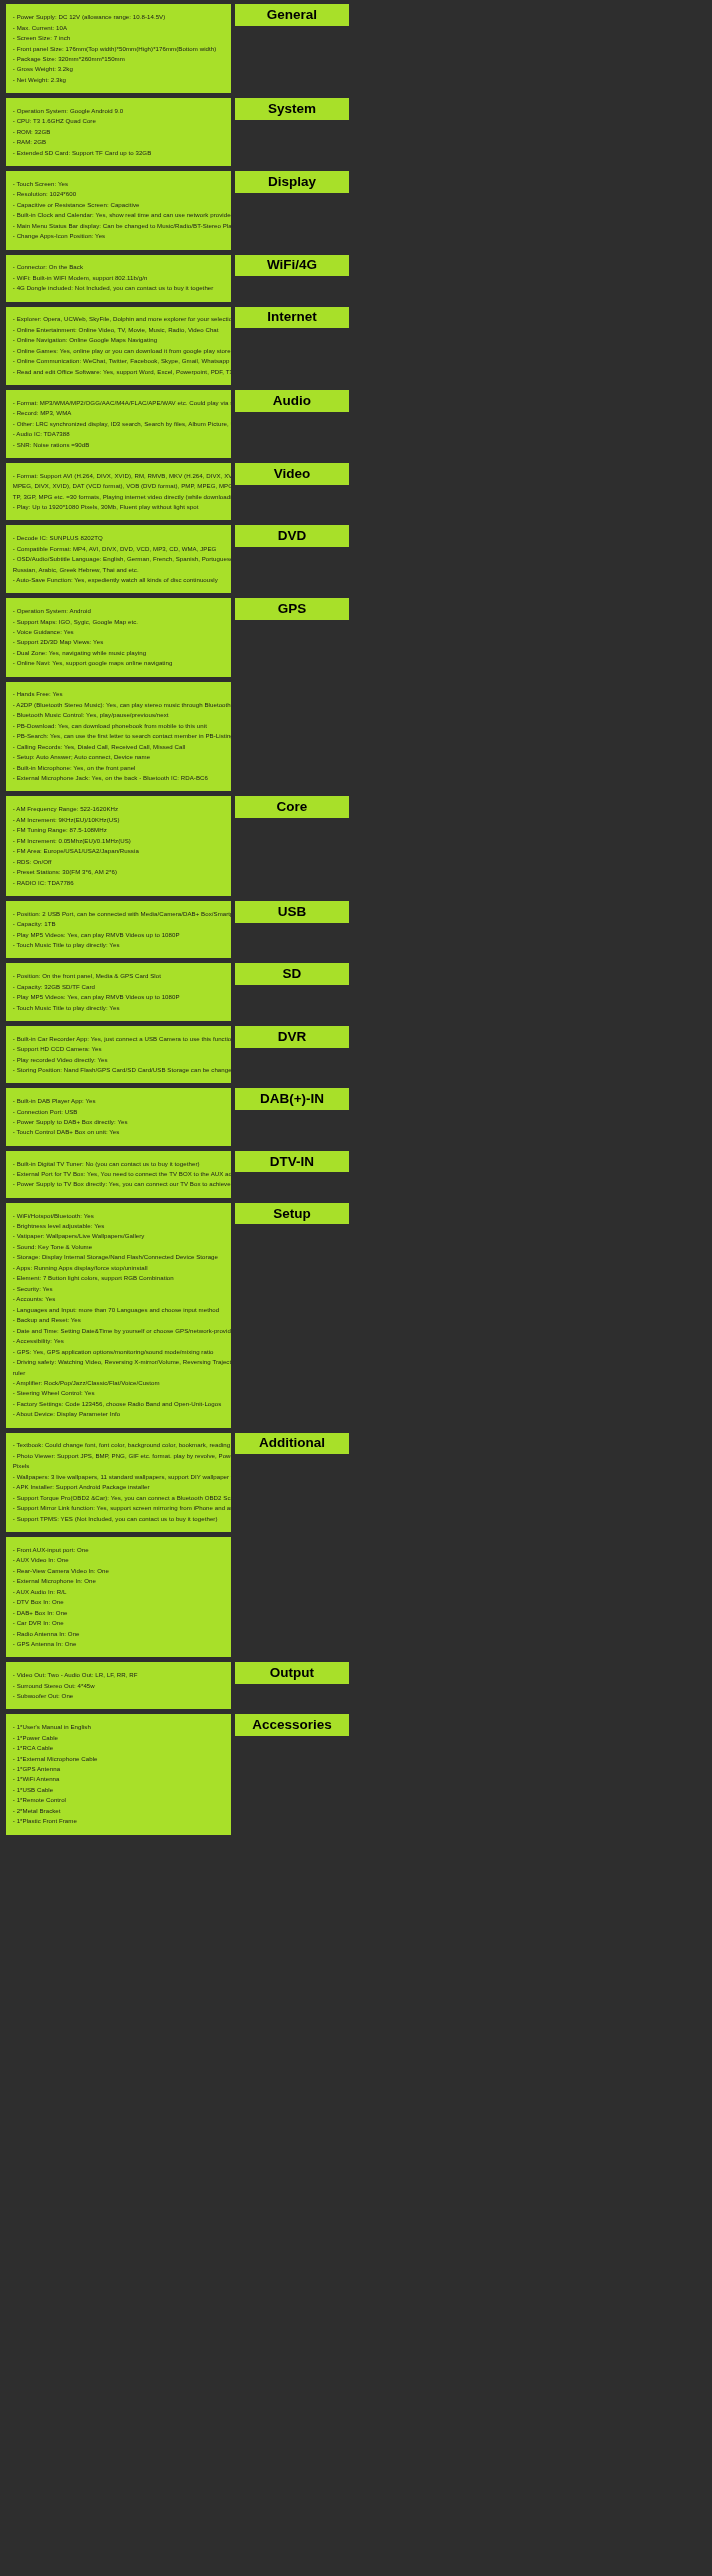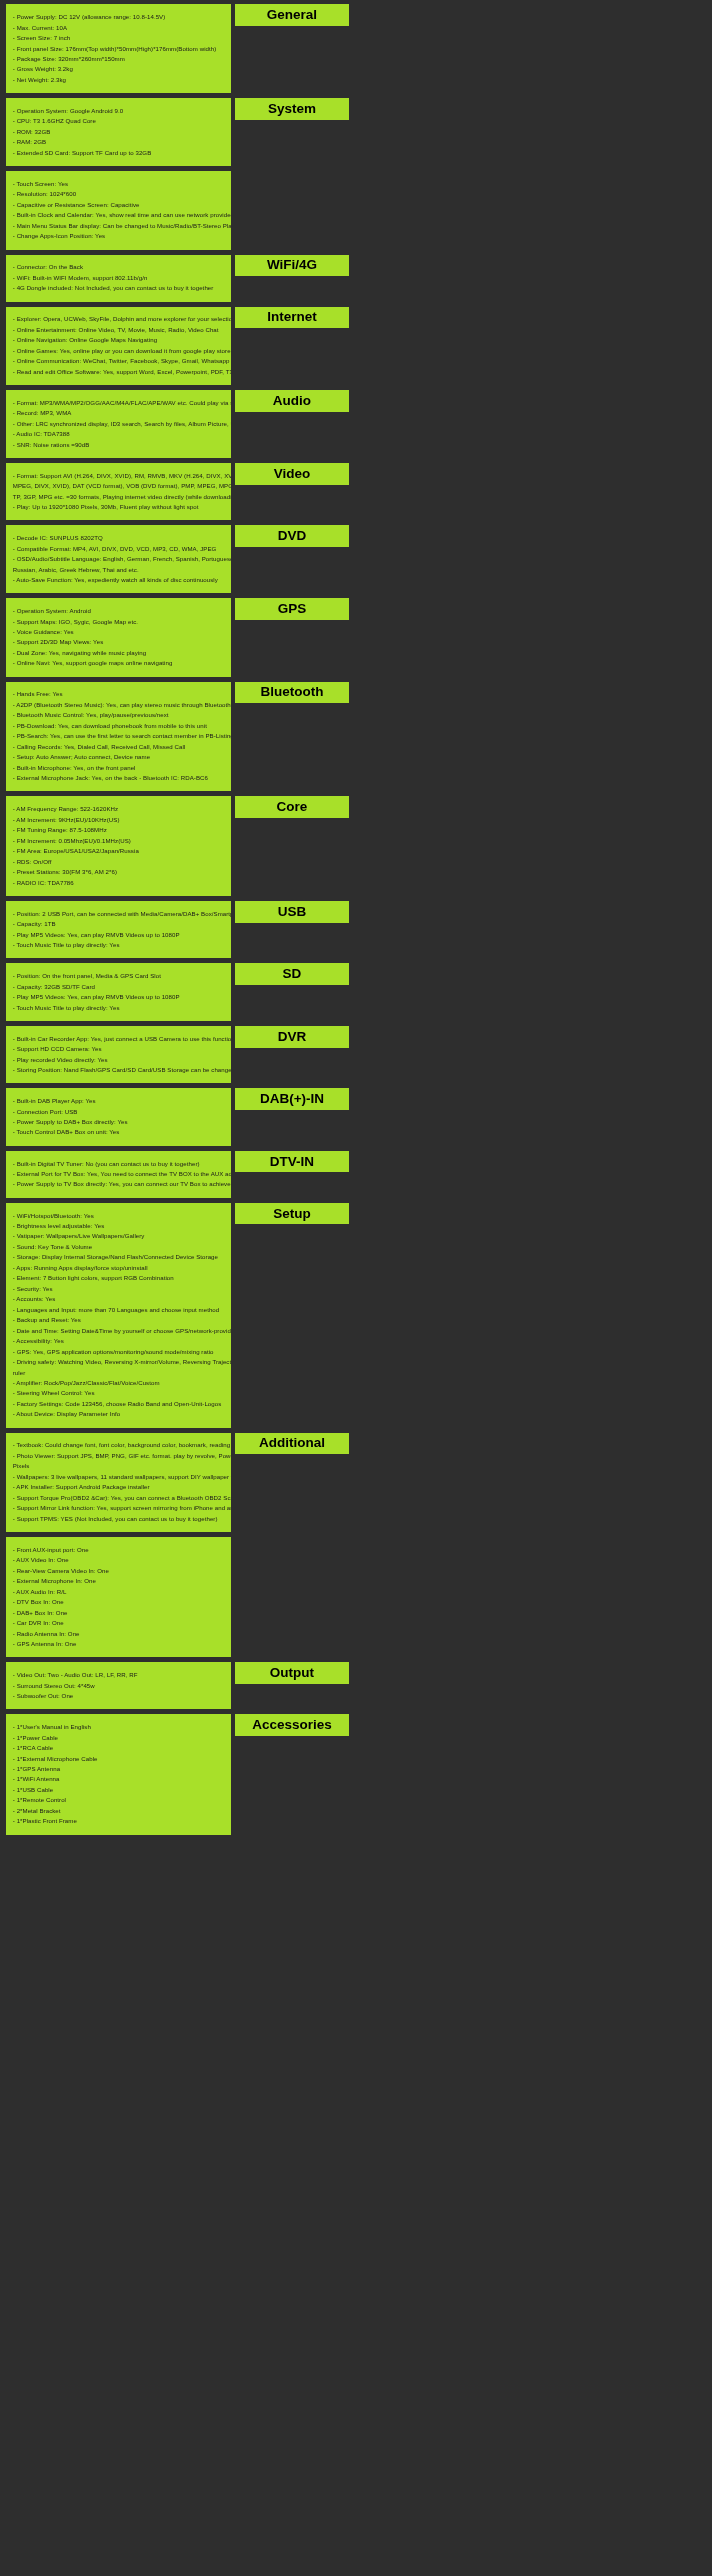--- a/index.html
+++ b/index.html
@@ -100,20 +100,23 @@
       <div class="spec-details">
         <ul class="spec-list">
           <li class="spec-item">- Touch Screen: Yes</li>
           <li class="spec-item">- Resolution: 1024*600</li>
           <li class="spec-item">- Capacitive or Resistance Screen: Capacitive</li>
           <li class="spec-item">- Built-in Clock and Calendar: Yes, show real time and can use network provided time</li>
           <li class="spec-item">- Main Menu Status Bar display: Can be changed to Music/Radio/BT-Stereo Player and Clock/Date/Week</li>
           <li class="spec-item">- Change Apps-Icon Position: Yes</li>
         </ul>
       </div>
+      <div class="spec-category">
+        <div class="category-label">Display</div>
+      </div>
     </div>
     <div class="spec-row">
       <div class="spec-details">
         <ul class="spec-list">
           <li class="spec-item">- Connector: On the Back</li>
           <li class="spec-item">- WiFi: Built-in WIFI Modem, support 802.11b/g/n</li>
           <li class="spec-item">- 4G Dongle included: Not Included, you can contact us to buy it together</li>
         </ul>
       </div>
       <div class="spec-category">
@@ -197,23 +200,20 @@
           <li class="spec-item">- Hands Free: Yes</li>
           <li class="spec-item">- A2DP (Bluetooth Stereo Music): Yes, can play stereo music through Bluetooth</li>
           <li class="spec-item">- Bluetooth Music Control: Yes, play/pause/previous/next</li>
           <li class="spec-item">- PB-Download: Yes, can download phonebook from mobile to this unit</li>
           <li class="spec-item">- PB-Search: Yes, can use the first letter to search contact member in PB-Listings</li>
           <li class="spec-item">- Calling Records: Yes, Dialed Call, Received Call, Missed Call</li>
           <li class="spec-item">- Setup: Auto Answer; Auto connect, Device name</li>
           <li class="spec-item">- Built-in Microphone: Yes, on the front panel</li>
           <li class="spec-item">- External Microphone Jack: Yes, on the back - Bluetooth IC: RDA-BC6</li>
         </ul>
-      </div>
-      <div class="spec-category">
-        <div class="category-label">Bluetooth</div>
       </div>
     </div>
     <div class="spec-row">
       <div class="spec-details">
         <ul class="spec-list">
           <li class="spec-item">- AM Frequency Range: 522-1620KHz</li>
           <li class="spec-item">- AM Increment: 9KHz(EU)/10KHz(US)</li>
           <li class="spec-item">- FM Tuning Range: 87.5-108MHz</li>
           <li class="spec-item">- FM Increment: 0.05Mhz(EU)/0.1MHz(US)</li>
           <li class="spec-item">- FM Area: Europe/USA1/USA2/Japan/Russia</li>

